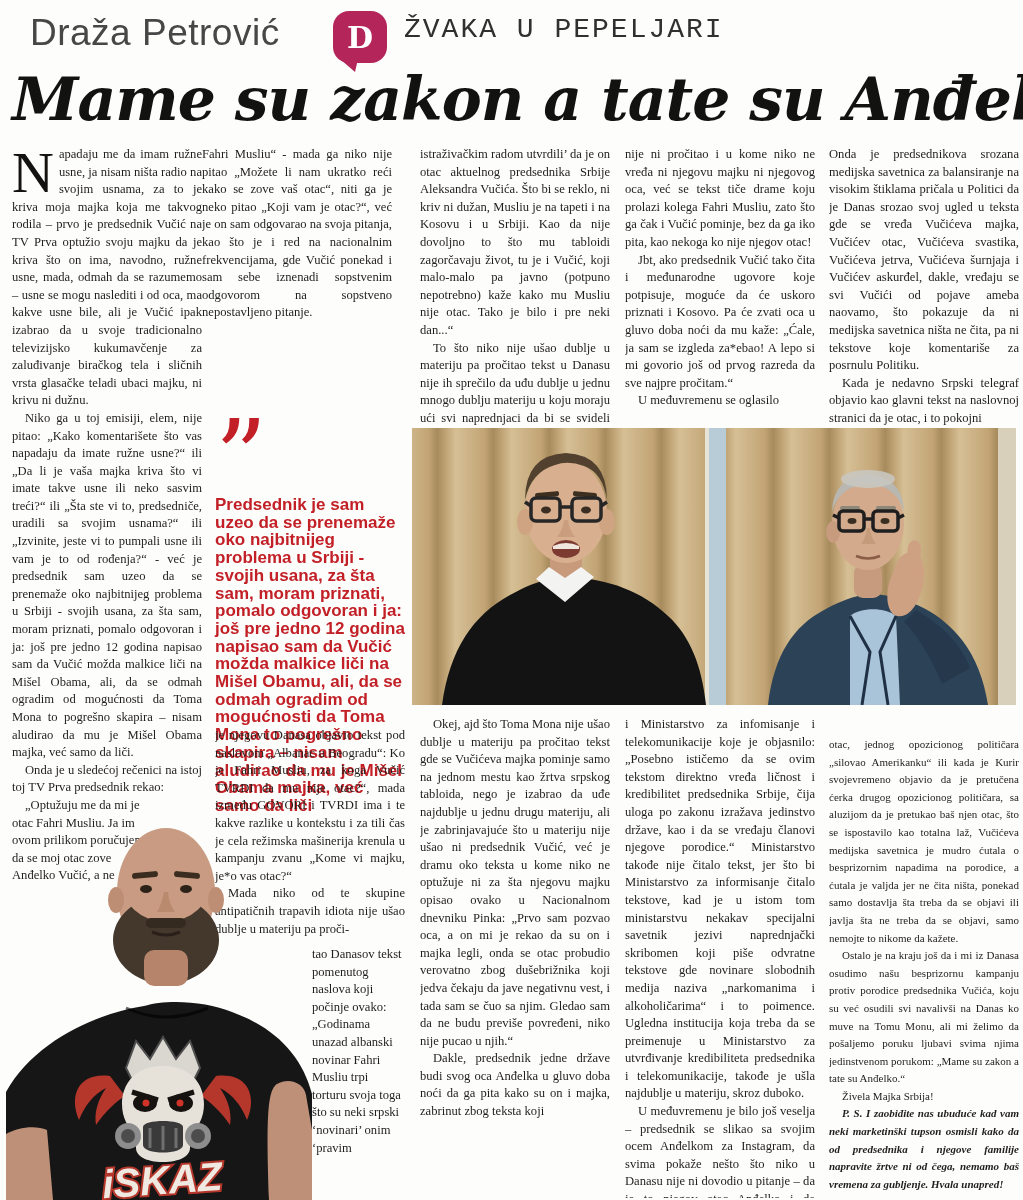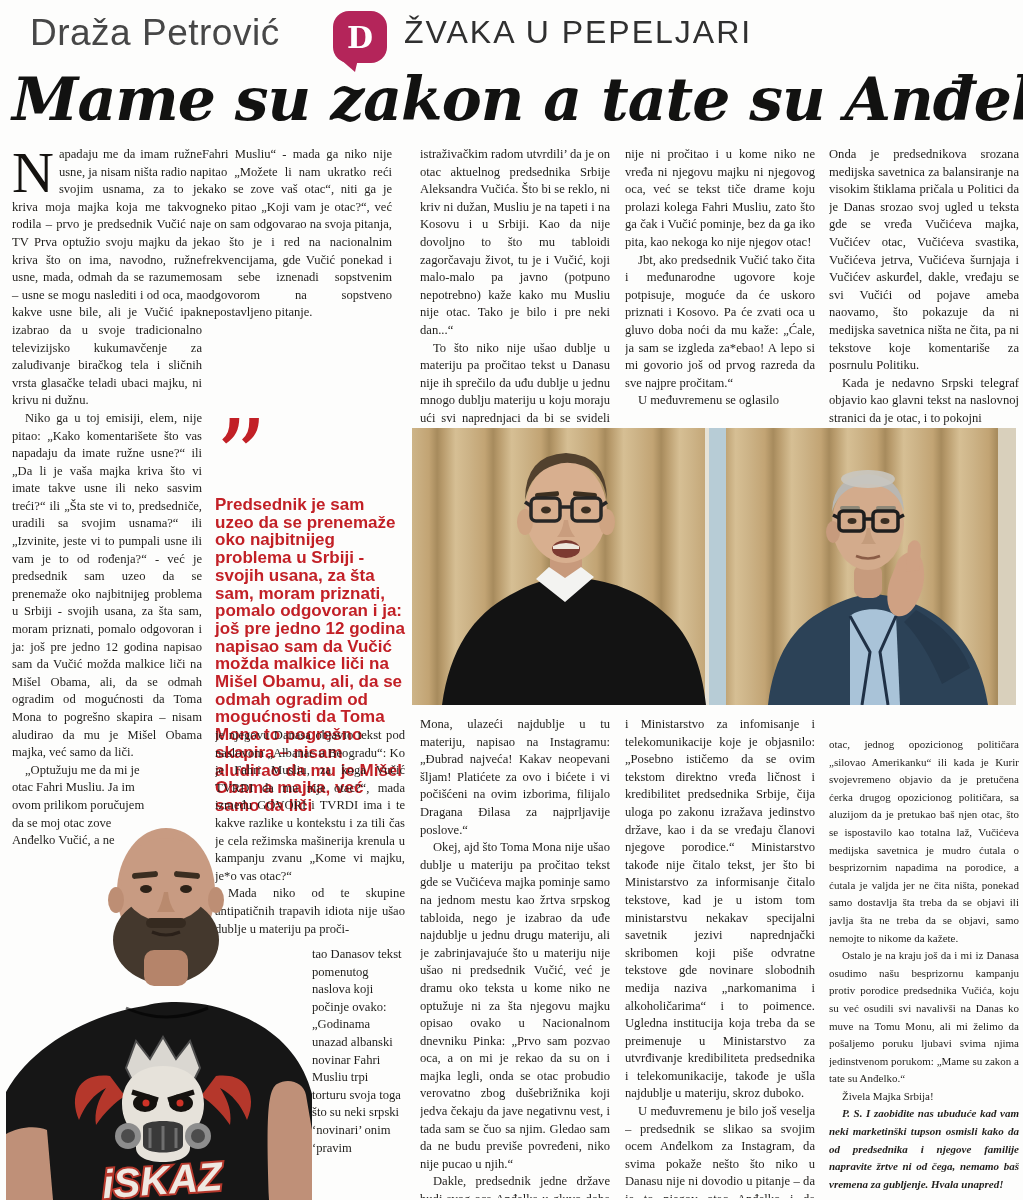--- a/index.html
+++ b/index.html
@@ -7,22 +7,22 @@
         font-family:"Liberation Serif",serif;color:#201e1b;}
 
   
   .author{position:absolute;left:30px;top:12px;font-family:"Liberation Sans",sans-serif;
           font-size:37px;color:#474747;letter-spacing:.5px;}
   .dlogo{position:absolute;left:333px;top:11px;width:54px;height:52px;background:#b4255a;
          border-radius:16px;display:flex;align-items:center;justify-content:center;}
   .dlogo::after{content:"";position:absolute;left:7px;bottom:-9px;width:0;height:0;
          border-left:15px solid transparent;border-right:3px solid transparent;border-top:13px solid #b4255a;}
   .dletter{color:#fff;font-family:"DejaVu Serif",serif;font-weight:bold;font-size:30px;}
-  .colname{position:absolute;left:404px;top:14px;font-family:Liberation Sans, sans-serif;
-           font-size:32px;color:#303030;letter-spacing:2px;}
+  .colname{position:absolute;left:404px;top:14px;font-family:Liberation Mono, monospace;
+           font-size:28px;color:#303030;letter-spacing:2px;}
   .headline{position:absolute;left:12px;top:64px;width:1008px;font-family:"DejaVu Serif",serif;
             font-style:italic;font-weight:bold;font-size:60px;letter-spacing:-1px;color:#121211;
             white-space:nowrap;}
 
   
   .seg{position:absolute;width:190px;font-size:12.6px;line-height:17.6px;text-align:justify;}
   .seg p{margin:0;text-indent:13px;}
   .seg p.ni{text-indent:0;}
   #c1{left:12px;top:146px;}
   #c2a{left:202px;top:146px;height:284px;overflow:hidden;}
@@ -57,20 +57,21 @@
   <div class="author">Draža Petrović</div>
   <div class="dlogo">
     <span class="dletter">D</span>
   </div>
   <div class="colname">ŽVAKA U PEPELJARI</div>
   <div class="headline">Mame su zakon a tate su Anđelko</div>
 
   <div class="seg" id="c1">
     <p class="ni"><span class="dropcap">N</span><span>apadaju me da imam ružne usne, ja nisam ništa radio na svojim usnama, za to je kriva moja majka koja me takvog rodila – prvo je predsednik Vučić na TV Prva optužio svoju majku da je kriva što on ima, navodno, ružne usne, mada, odmah da se razumemo – usne se mogu naslediti i od oca, ma kakve usne bile, ali je Vučić ipak izabrao da u svoje tradicionalno televizijsko kukumavčenje za zaluđivanje biračkog tela i sličnih vrsta glasačke teladi ubaci majku, ni krivu ni dužnu.</span></p>
     <p>Niko ga u toj emisiji, elem, nije pitao: „Kako komentarišete što vas napadaju da imate ružne usne?“ ili „Da li je vaša majka kriva što vi imate takve usne ili neko sasvim treći?“ ili „Šta ste vi to, predsedniče, uradili sa svojim usnama?“ ili „Izvinite, jeste vi to pumpali usne ili vam je to od rođenja?“ - već je predsednik sam uzeo da se prenemaže oko najbitnijeg problema u Srbiji - svojih usana, za šta sam, moram priznati, pomalo odgovoran i ja: još pre jedno 12 godina napisao sam da Vučić možda malkice liči na Mišel Obama, ali, da se odmah ogradim od mogućnosti da Toma Mona to pogrešno skapira – nisam aludirao da mu je Mišel Obama majka, već samo da liči.</p>
+    <p>Onda je u sledećoj rečenici na istoj toj TV Prva predsednik rekao:</p>
     <p class="narrow">„Optužuju me da mi je otac Fahri Musliu. Ja im ovom prilikom poručujem da se moj otac zove Anđelko Vučić, a ne</p>
   </div>
 
   <div class="seg" id="c2a">
     <p class="ni">Fahri Musliu“ - mada ga niko nije pitao „Možete li nam ukratko reći kako se zove vaš otac“, niti ga je neko pitao „Koji vam je otac?“, već je on sam odgovarao na svoja pitanja, kao što je i red na nacionalnim frekvencijama, gde Vučić ponekad i sam sebe iznenadi sopstvenim odgovorom na sopstveno nepostavljeno pitanje.</p>
   </div>
 
   <div id="qb">
     <div class="qmarks">”</div>
     <div class="qtext">Predsednik je sam uzeo da se prenemaže oko najbitnijeg problema u Srbiji - svojih usana, za šta sam, moram priznati, pomalo odgovoran i ja: još pre jedno 12 godina napisao sam da Vučić možda malkice liči na Mišel Obamu, ali, da se odmah ogradim od mogućnosti da Toma Mona to pogrešno skapira – nisam aludirao da mu je Mišel Obama majka, već samo da liči</div>
@@ -82,21 +83,20 @@
   </div>
   <div class="seg" id="c2n">
     <p class="ni">tao Danasov tekst pomenutog naslova koji počinje ovako: „Godinama unazad albanski novinar Fahri Musliu trpi torturu svoja toga što su neki srpski ‘novinari’ onim ‘pravim</p>
   </div>
 
   <div class="seg" id="c3a">
     <p class="ni">istraživačkim radom utvrdili’ da je on otac aktuelnog predsednika Srbije Aleksandra Vučića. Što bi se reklo, ni kriv ni dužan, Musliu je na tapeti i na Kosovu i u Srbiji. Kao da nije dovoljno to što mu tabloidi zagorčavaju život, tu je i Vučić, koji malo-malo pa javno (potpuno nepotrebno) kaže kako mu Musliu nije otac. Tako je bilo i pre neki dan...“</p>
     <p>To što niko nije ušao dublje u materiju pa pročitao tekst u Danasu nije ih sprečilo da uđu dublje u jednu mnogo dublju materiju u koju moraju ući svi naprednjaci da bi se svideli Vučiću, pa je recimo Toma</p>
   </div>
   <div class="seg" id="c3b">
-    <p class="ni">Mona, ulazeći najdublje u tu materiju, napisao na Instagramu: „Đubrad najveća! Kakav neopevani šljam! Platićete za ovo i bićete i vi počišćeni na ovim izborima, filijalo Dragana Đilasa za najprljavije poslove.“</p>
     <p>Okej, ajd što Toma Mona nije ušao dublje u materiju pa pročitao tekst gde se Vučićeva majka pominje samo na jednom mestu kao žrtva srpskog tabloida, nego je izabrao da uđe najdublje u jednu drugu materiju, ali je zabrinjavajuće što u materiju nije ušao ni predsednik Vučić, već je dramu oko teksta u kome niko ne optužuje ni za šta njegovu majku opisao ovako u Nacionalnom dnevniku Pinka: „Prvo sam pozvao oca, a on mi je rekao da su on i majka legli, onda se otac probudio verovatno zbog dušebrižnika koji jedva čekaju da jave negativnu vest, i tada sam se čuo sa njim. Gledao sam da ne budu previše povređeni, niko nije pucao u njih.“</p>
     <p>Dakle, predsednik jedne države budi svog oca Anđelka u gluvo doba noći da ga pita kako su on i majka, zabrinut zbog teksta koji</p>
   </div>
 
   <div class="seg" id="c4a">
     <p class="ni">nije ni pročitao i u kome niko ne vređa ni njegovu majku ni njegovog oca, već se tekst tiče drame koju prolazi kolega Fahri Musliu, zato što ga čak i Vučić pominje, bez da ga iko pita, kao nekoga ko nije njegov otac!</p>
     <p>Jbt, ako predsednik Vučić tako čita i međunarodne ugovore koje potpisuje, moguće da će uskoro priznati i Kosovo. Pa će zvati oca u gluvo doba noći da mu kaže: „Ćale, ja sam se izgleda za*ebao! A lepo si mi govorio još od prvog razreda da sve najpre pročitam.“</p>
     <p>U međuvremenu se oglasilo</p>
   </div>
   <div class="seg" id="c4b">

